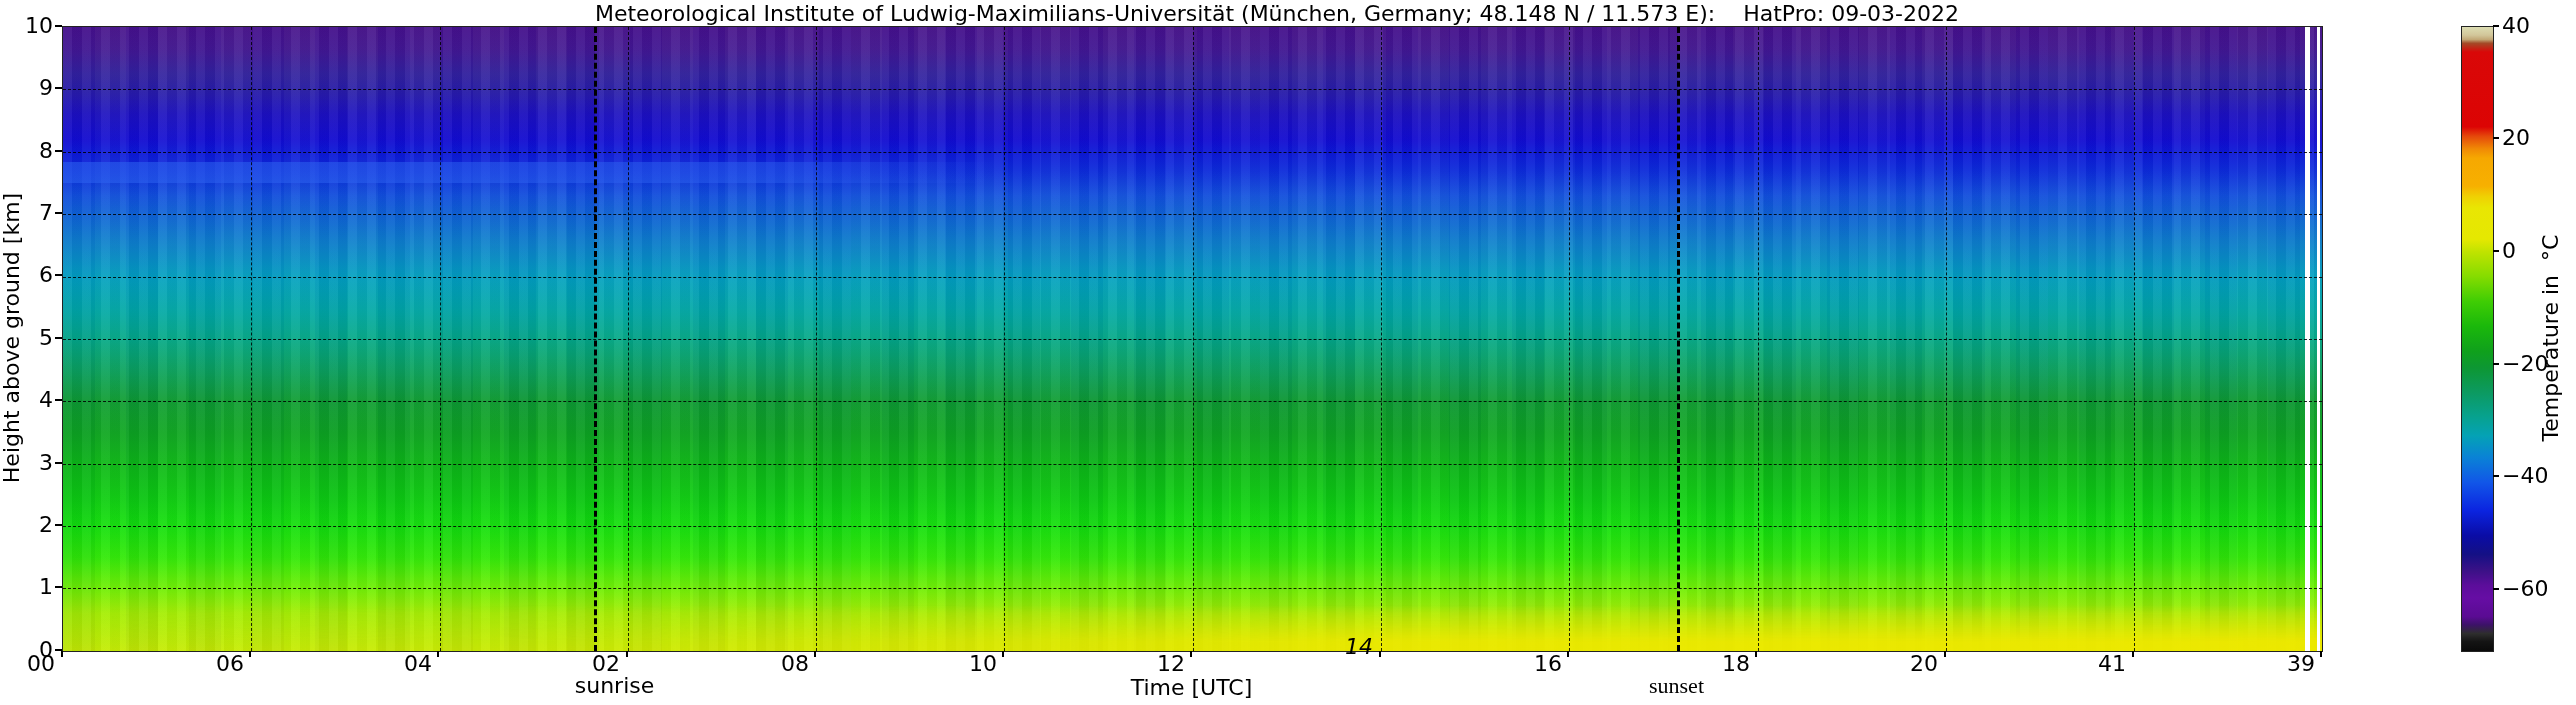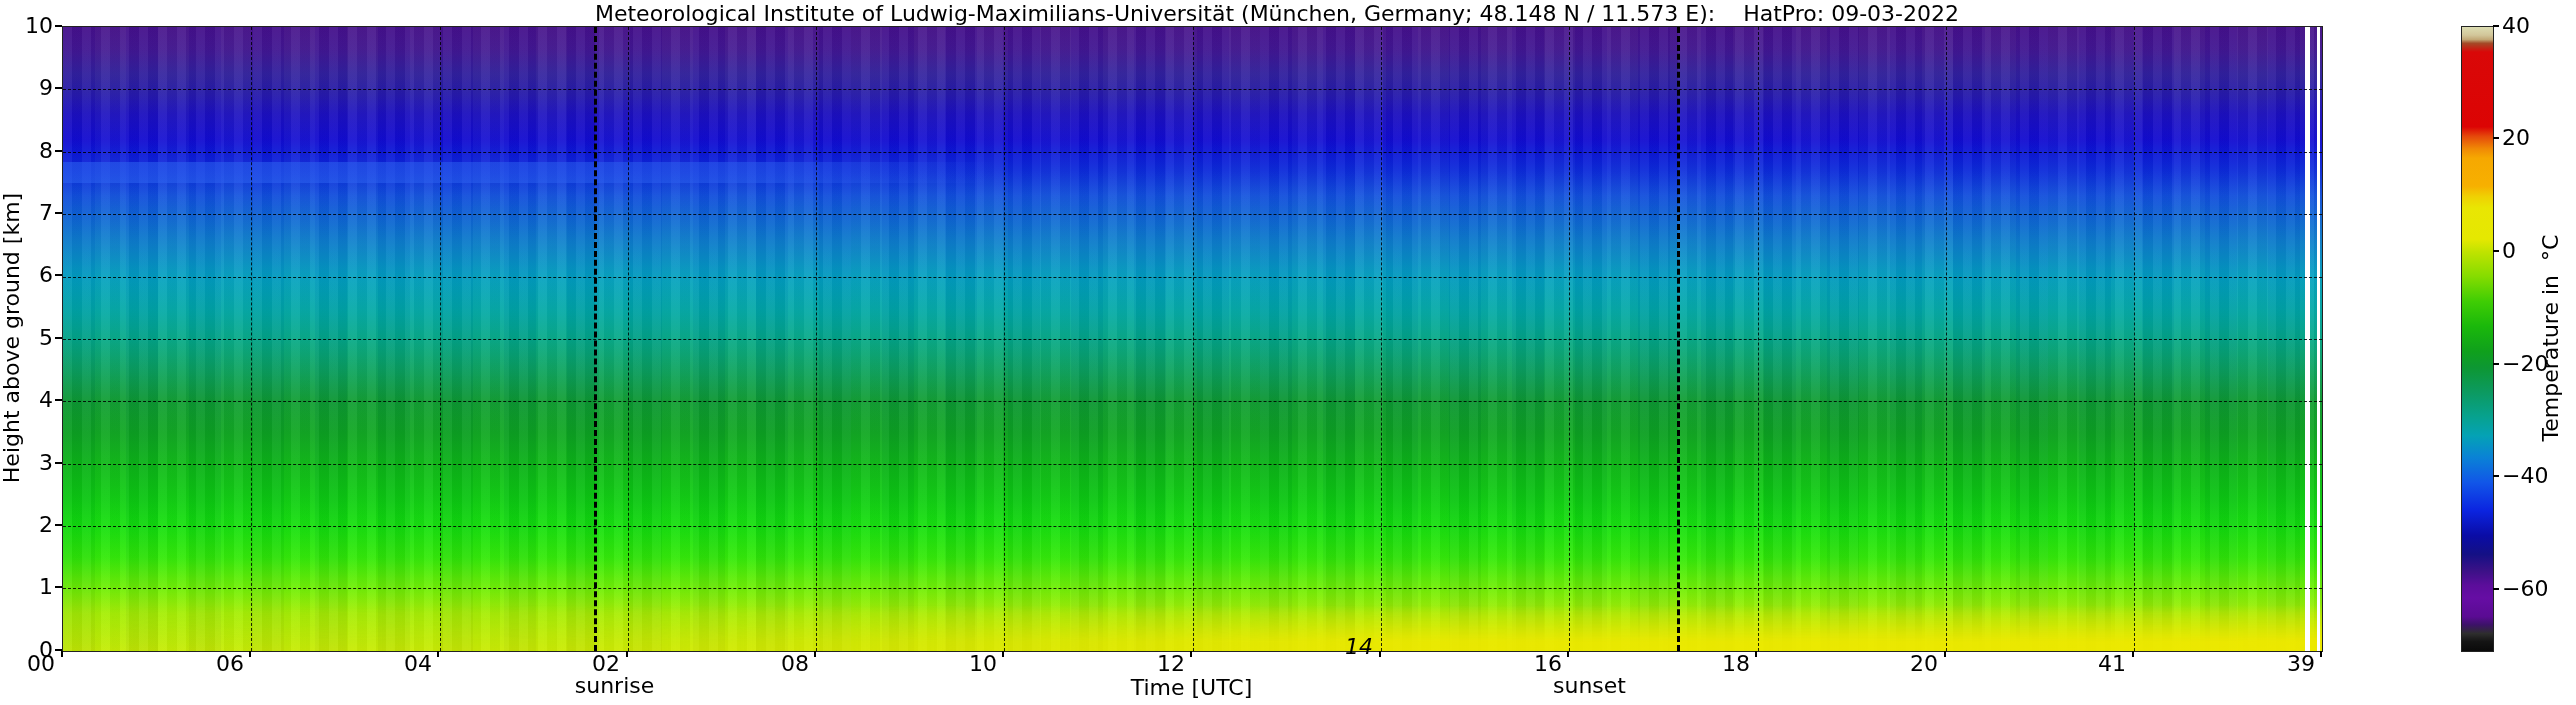--- a/index.html
+++ b/index.html
@@ -135,14 +135,14 @@
 <div class="abs txt cbticklab" style="top: 125px;">20</div>
 <div class="abs cbtickmark" style="left: 2493px; top: 250px;"></div>
 <div class="abs txt cbticklab" style="top: 238px;">0</div>
 <div class="abs cbtickmark" style="left: 2493px; top: 363px;"></div>
 <div class="abs txt cbticklab" style="top: 351px;">−20</div>
 <div class="abs cbtickmark" style="left: 2493px; top: 475px;"></div>
 <div class="abs txt cbticklab" style="top: 463px;">−40</div>
 <div class="abs cbtickmark" style="left: 2493px; top: 588px;"></div>
 <div class="abs txt cbticklab" style="top: 576px;">−60</div>
 <div class="abs txt sunlab" style="left: 529px;">sunrise</div>
-<div class="abs txt sunlab" style="left: 1504px;">sunset</div>
+<div class="abs txt sunlab" style="left: 1591px; font-family: Liberation Serif, serif;">sunset</div>
 
 
 </body></html>

